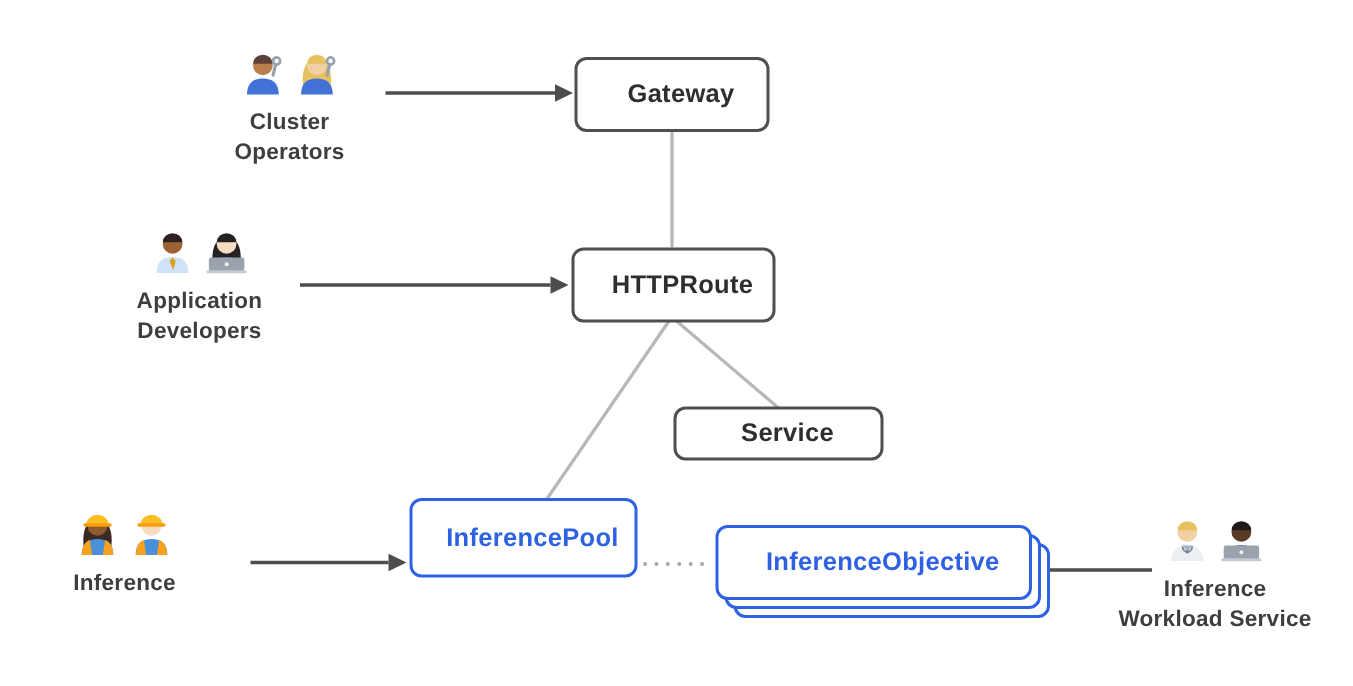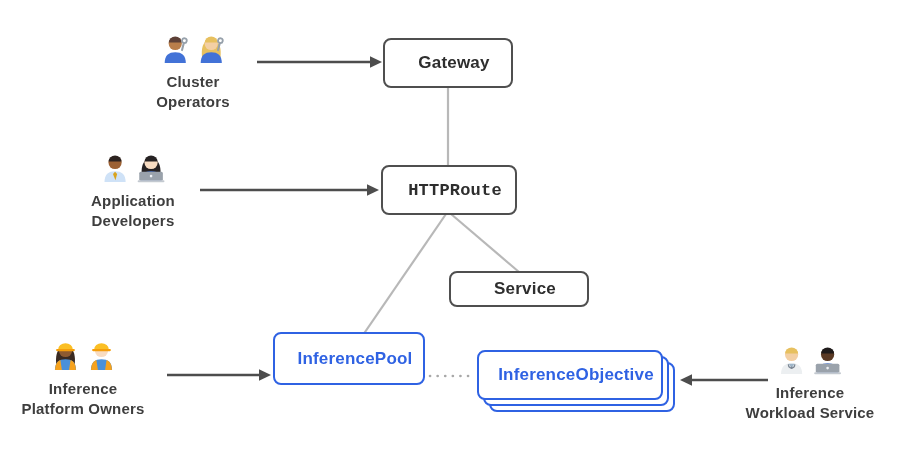--- a/index.html
+++ b/index.html
@@ -74,27 +74,27 @@
       <polygon class="arrow-head" points="259,369.2 271,375 259,380.8"></polygon>
     </g>
     <g>
       <line class="arrow-line" x1="768" y1="380" x2="692" y2="380"></line>
       <polygon class="arrow-head" points="692,374.2 680,380 692,385.8"></polygon>
     </g>
   </svg>
 
   <div class="node" style="left:383px;top:38px;width:130px;height:50px;">Gateway</div>
 
-  <div class="node" style="left:381px;top:165px;width:136px;height:50px;font-family:Liberation Mono, monospace;">HTTPRoute</div>
+  <div class="node" style="left:381px;top:165px;width:136px;height:50px;">HTTPRoute</div>
 
   <div class="node" style="left:449px;top:271px;width:140px;height:36px;">Service</div>
 
   <div class="node blue" style="left:273px;top:332px;width:152px;height:53px;">InferencePool</div>
 
-  <div class="stack" style="left:477px;top:350px;width:186px;height:50px;border-radius:18px;">
+  <div class="stack" style="left:477px;top:350px;width:211px;height:50px;border-radius:18px;">
     <div class="layer l2"></div>
     <div class="layer l1"></div>
     <div class="node blue">InferenceObjective</div>
   </div>
 
   <div class="persona" style="left:193px;top:30px;">
     <div class="figures">
         <svg viewBox="0 0 36 36" width="34" height="34">
           <path d="M6.8 35 C6.8 27 11 23.6 18 23.6 C25 23.6 29.2 27 29.2 35 Z" fill="#4272d7"></path>
           <circle cx="18" cy="14.3" r="7" fill="#b97e4b"></circle>
@@ -160,21 +160,20 @@
           <path d="M6.8 35 C6.8 27 11 23.6 18 23.6 C25 23.6 29.2 27 29.2 35 Z" fill="#4a90d9"></path>
           <path d="M7 35 C7 28.5 9.5 25.5 12.6 24.3 L14.2 35 Z" fill="#f6a21d"></path>
           <path d="M29 35 C29 28.5 26.5 25.5 23.4 24.3 L21.8 35 Z" fill="#f6a21d"></path>
           <circle cx="18" cy="14.3" r="7" fill="#f8dcc2"></circle>
           <path d="M10.2 13.4 a7.8 6.8 0 0 1 15.6 0 z" fill="#fbbf24"></path>
           <rect x="8" y="12.6" width="20" height="2.4" rx="1.2" fill="#f59e0b"></rect>
         </svg>
       </div>
     <div class="label">
       <div>Inference</div>
-      <div>Platform Owners</div>
     </div>
   </div>
 
   <div class="persona" style="left:810px;top:341px;">
     <div class="figures">
         <svg viewBox="0 0 36 36" width="34" height="34">
           <path d="M6.8 35 C6.8 27 11 23.6 18 23.6 C25 23.6 29.2 27 29.2 35 Z" fill="#eceff1"></path>
           <path d="M14.8 24 L18 28.5 L21.2 24 Z" fill="#9fb6c9"></path>
           <path d="M14.6 24.5 C14.6 29.8 21.4 29.8 21.4 24.5" fill="none" stroke="#7c8794" stroke-width="1.3"></path>
           <circle cx="18" cy="28.4" r="1.3" fill="#7c8794"></circle>

